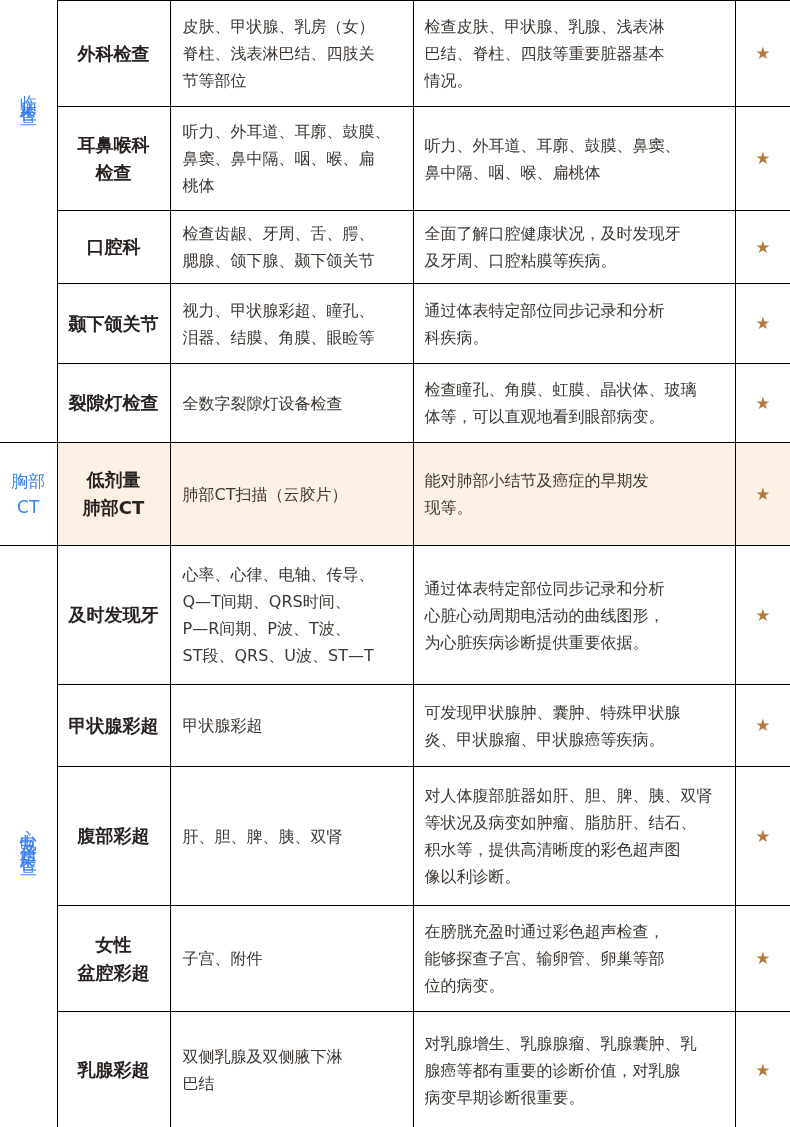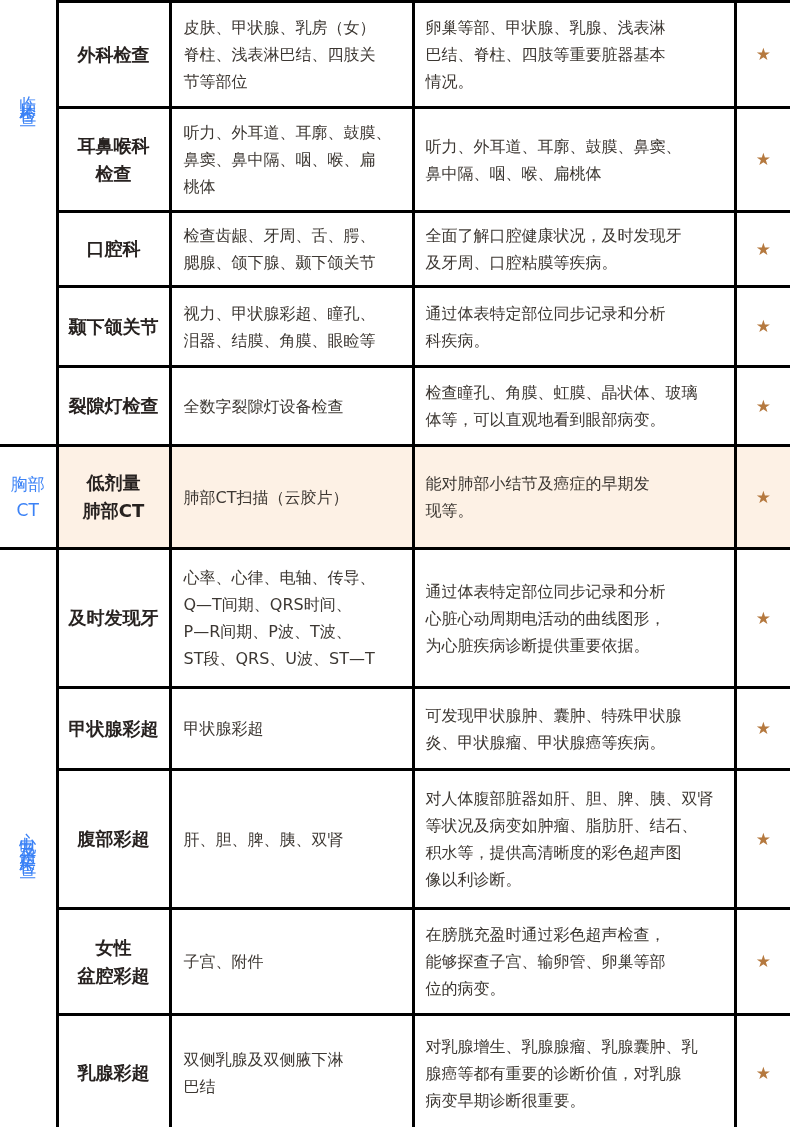--- a/index.html
+++ b/index.html
@@ -6,21 +6,21 @@
   body{
     width:790px;height:1127px;background:#ffffff;
     font-family:"DejaVu Sans","Liberation Sans",sans-serif;
     color:#3c3732;
   }
   table.checkup{
     border-collapse:collapse;table-layout:fixed;
     width:790px;
   }
   td{
-    border:3px solid #000000;
+    border:1px solid #000000;
     vertical-align:middle;
     padding:8px 6px;
     font-size:16px;line-height:27px;
     overflow:hidden;
   }
   
   td.cat{border-left:none;}
   td.star-cell{border-right:none;}
   tr.r1 td.cat{border-top:none;}
   
@@ -67,21 +67,21 @@
     <col style="width:322px">
       <col style="width:55px">
   </colgroup>
   <tbody>
     <tr class="r1">
       <td class="cat top-aligned" rowspan="5"><span class="v">临床检查</span></td>
       <td class="item">外科检查</td>
       <td class="contents">皮肤、甲状腺、乳房（女）
 脊柱、浅表淋巴结、四肢关
 节等部位</td>
-      <td class="desc">卵巢等部、甲状腺、乳腺、浅表淋
+      <td class="desc">检查皮肤、甲状腺、乳腺、浅表淋
 巴结、脊柱、四肢等重要脏器基本
 情况。</td>
       <td class="star-cell"><span class="star">★</span></td>
     </tr>
     <tr class="r2">
       <td class="item">耳鼻喉科
 检查</td>
       <td class="contents">听力、外耳道、耳廓、鼓膜、
 鼻窦、鼻中隔、咽、喉、扁
 桃体</td>

